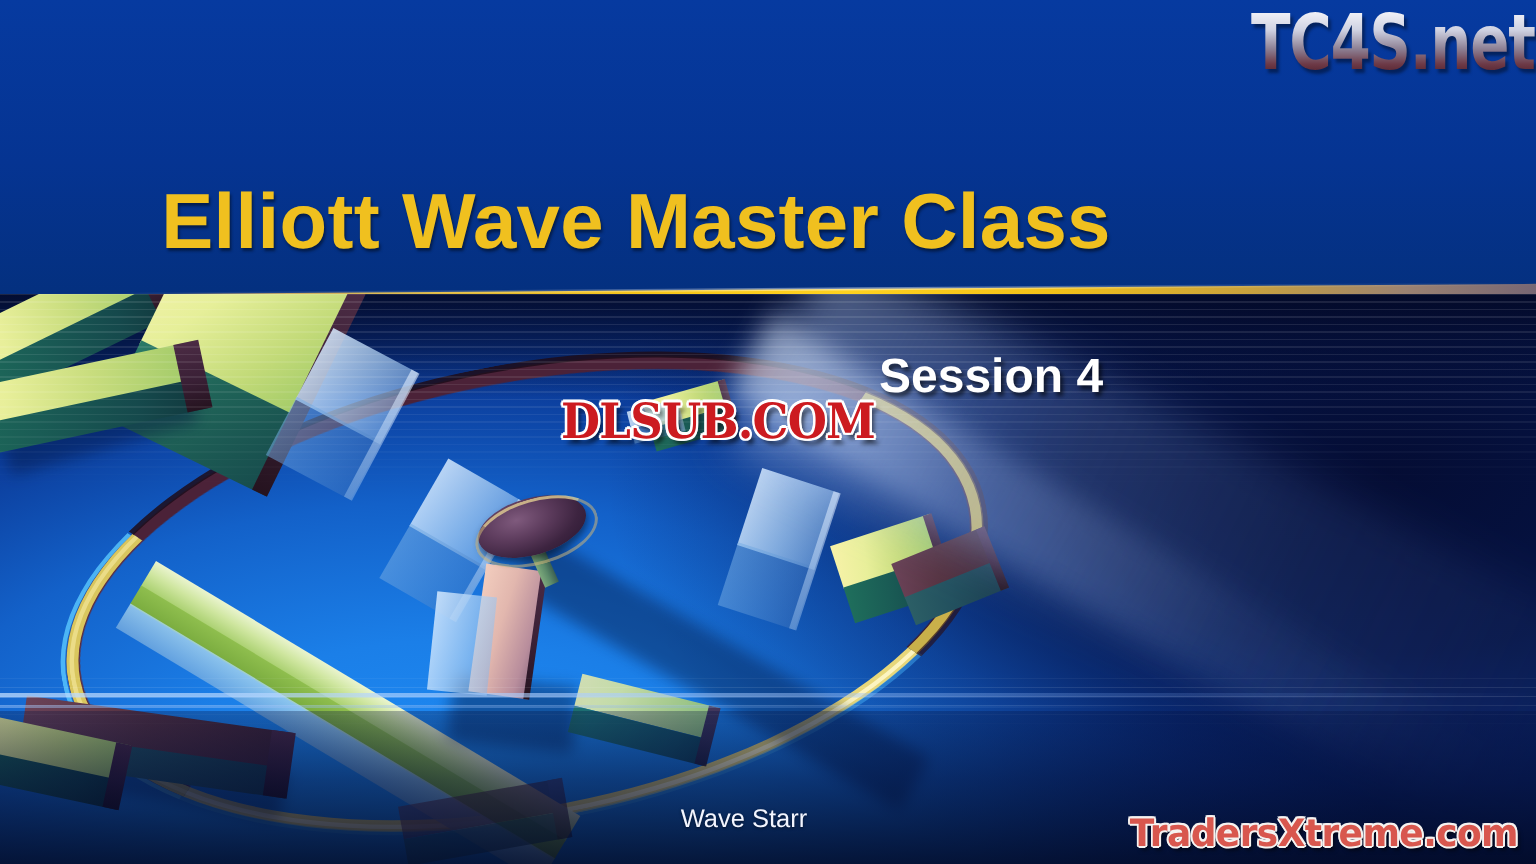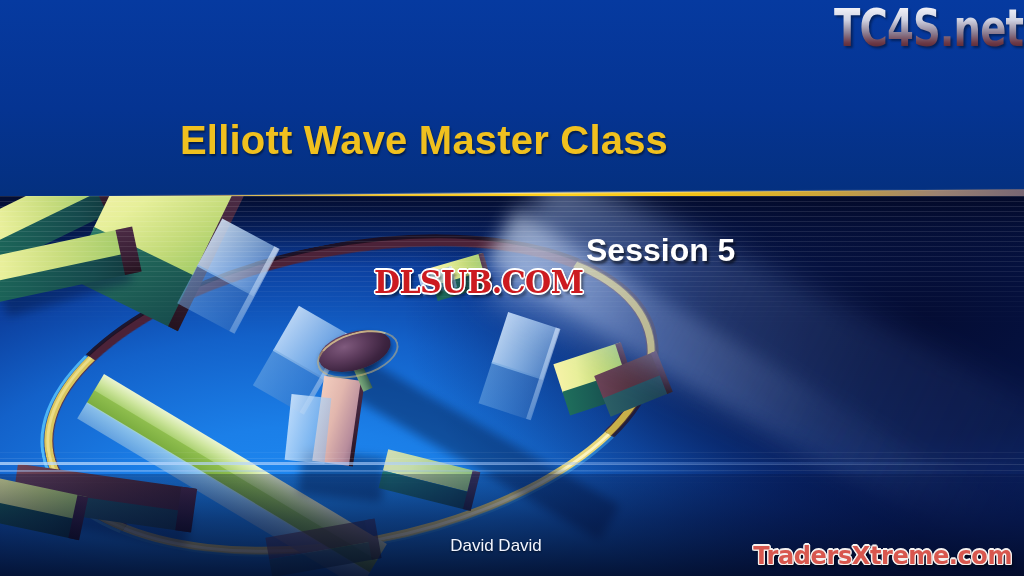--- a/index.html
+++ b/index.html
@@ -66,21 +66,21 @@
     padding: 6px 8px 10px 8px;
     filter: blur(1px);
   }
 
   
   .title {
     position: absolute;
     left: 0; top: 118px;
     width: 848px;
     text-align: center;
-    font-size: 40px;
+    font-size: 52px;
     font-weight: 700;
     color: #f0c01f;
     letter-spacing: 0.2px;
     text-shadow: 1px 2px 2px rgba(0,0,0,0.45);
     white-space: nowrap;
   }
 
   
   .gold-band-wrap {
     position: absolute;
@@ -587,18 +587,18 @@
     <div class="ray"></div>
     <div class="ray2"></div>
 
     <div class="scanlines"></div>
     <div class="scanlines-low"></div>
     <div class="floor-line"></div>
     <div class="floor-line2"></div>
     <div class="floor-darken"></div>
   </div>
 
-  <div class="session">Session 5</div>
+  <div class="session">Session 4</div>
   <div class="dlsub">DLSUB.COM</div>
-  <div class="presenter"><span>David David</span></div>
+  <div class="presenter"><span>Wave Starr</span></div>
   <div class="txlogo">TradersXtreme.com</div>
 
 </div>
 
 </body></html>

